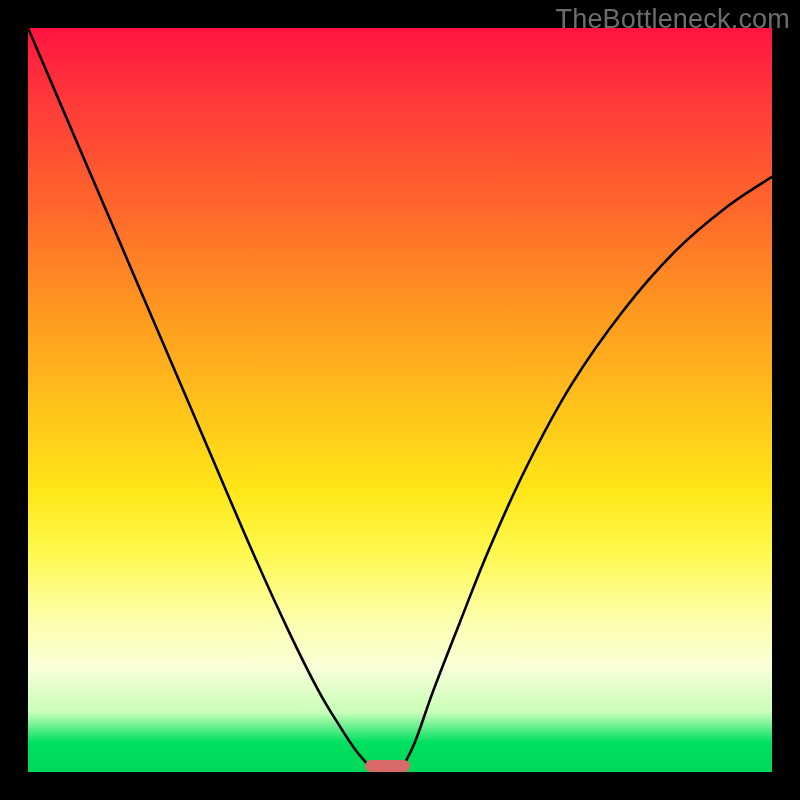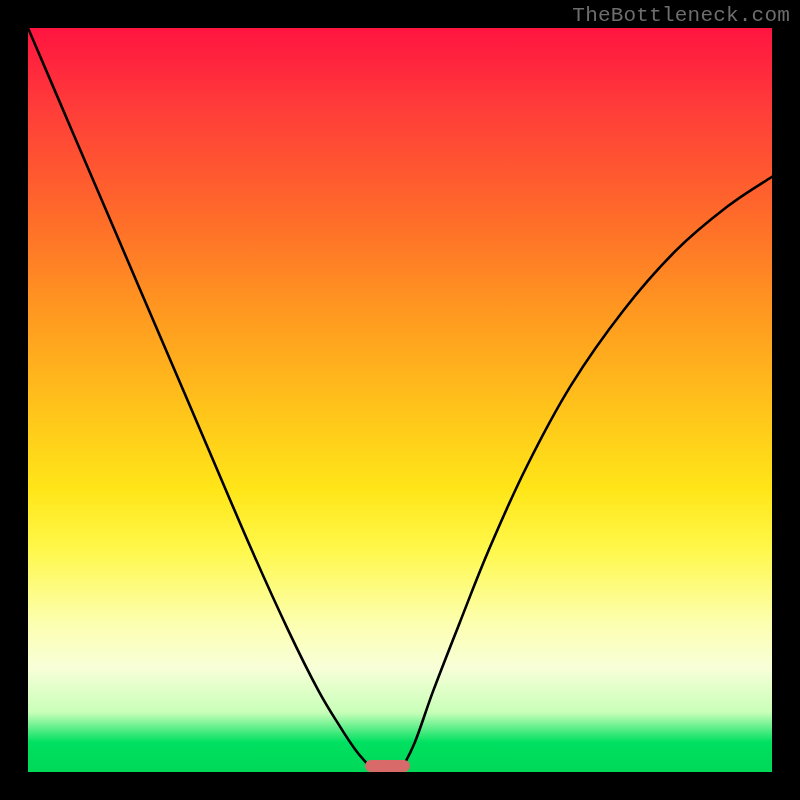--- a/index.html
+++ b/index.html
@@ -39,24 +39,23 @@
       #c8ffb8 92%,
       #00e060 96%,
       #00d858 100%
     );
   }
   .watermark {
     position: absolute;
     top: 4px;
     right: 10px;
     color: #6d6d6d;
-    font-size: 21px;
+    font-size: 27px;
     letter-spacing: 0.2px;
     font-weight: 400;
-    font-family: Liberation Mono, monospace;
   }
   svg.curve {
     position: absolute;
     top: 0;
     left: 0;
   }
   .budge {
     position: absolute;
     background: #d86a6a;
     border-radius: 6px;

